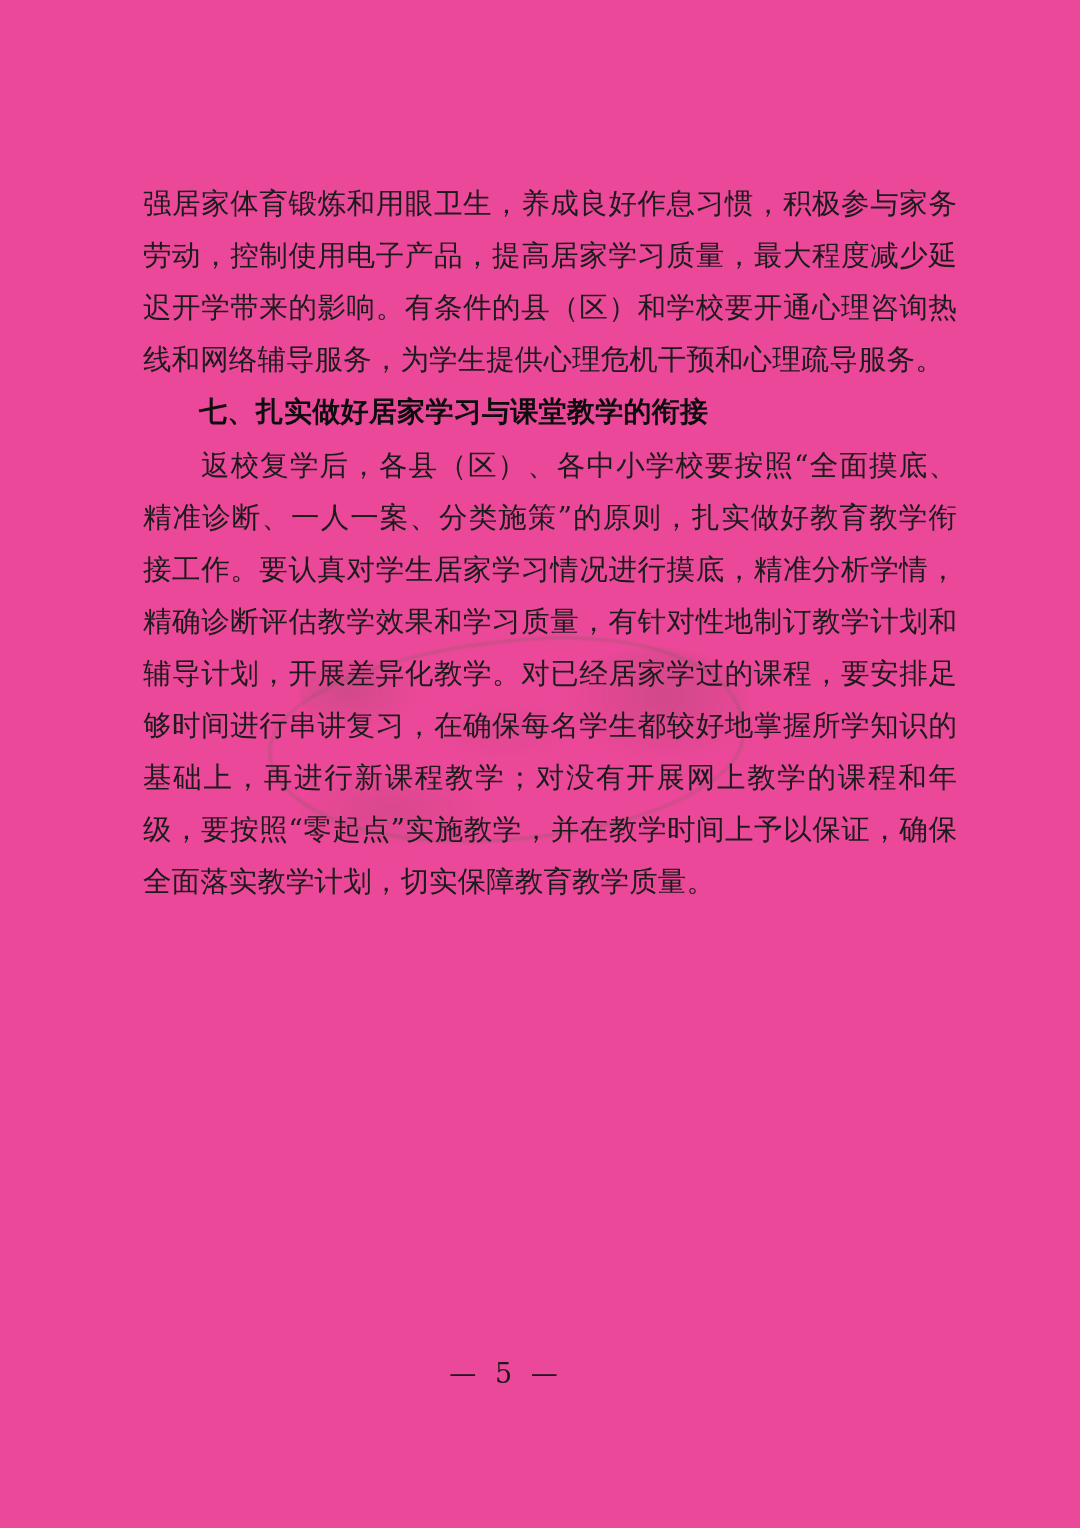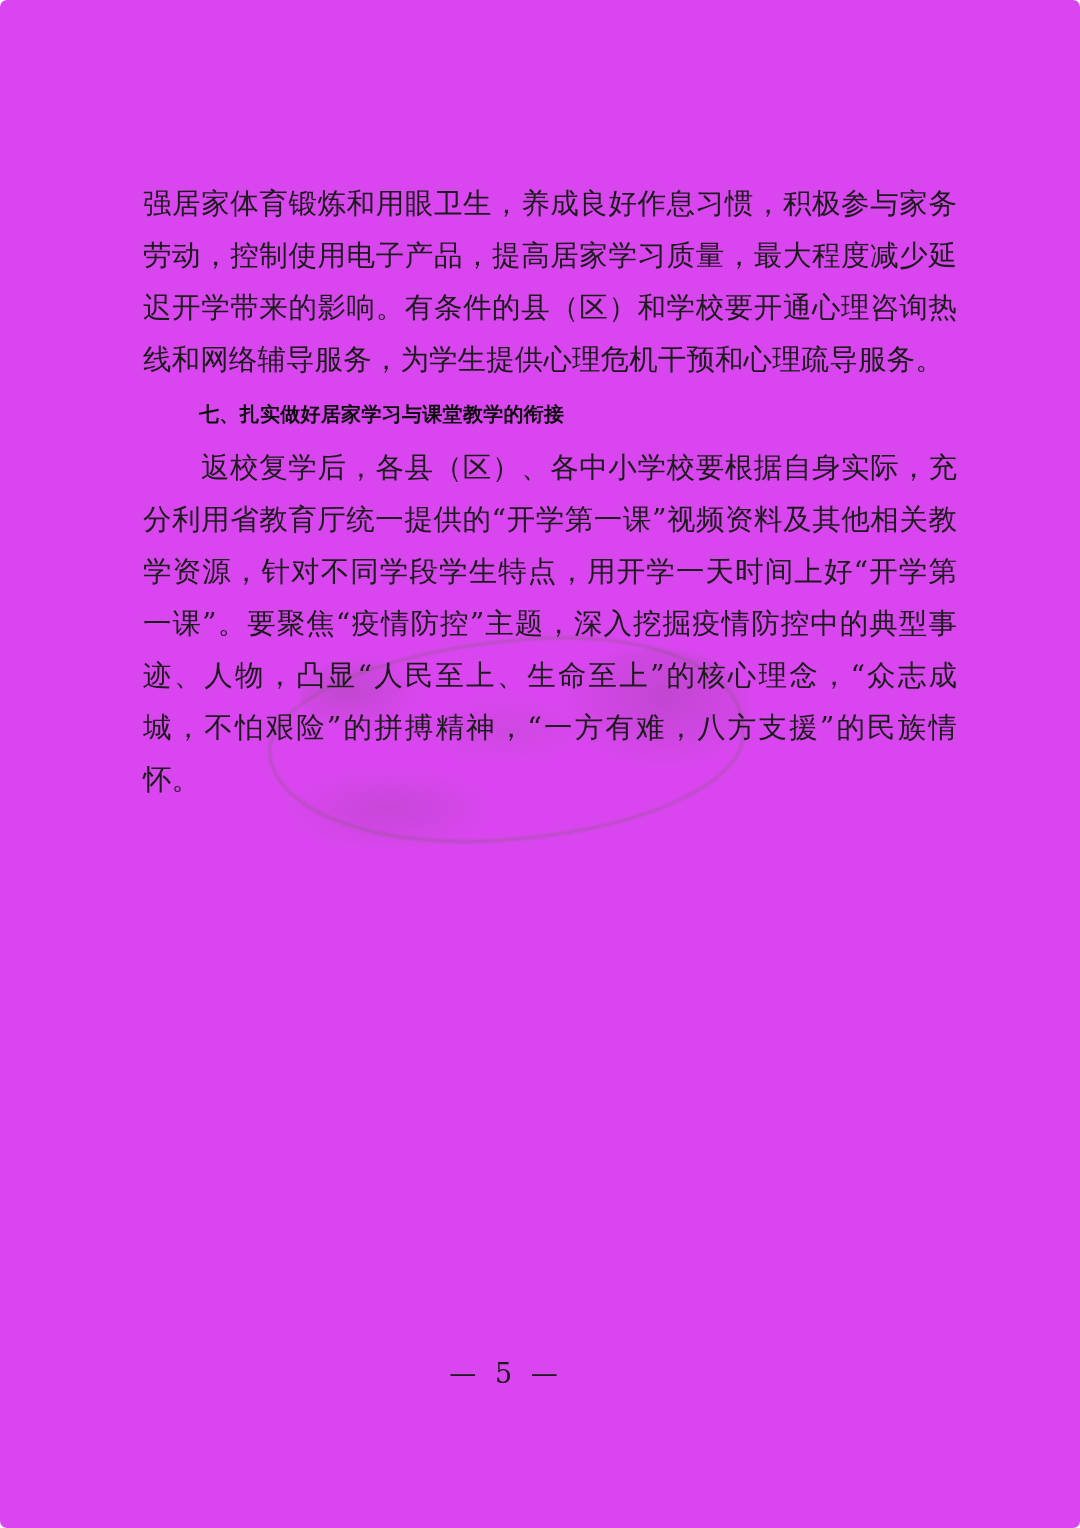--- a/index.html
+++ b/index.html
@@ -4,24 +4,23 @@
 <style>
   html, body {
     margin: 0;
     padding: 0;
     background: #ffffff;
   }
   .page {
     position: relative;
     width: 1080px;
     height: 1528px;
-    background: #d946ef;
+    background: #ec4899;
     overflow: hidden;
     font-family: "DejaVu Serif", "Liberation Serif", serif;
-    border-radius: 7px;
   }
 
   
   .stain {
     position: absolute;
     pointer-events: none;
     border-radius: 50%;
     opacity: 0.16;
   }
   .stain-ring {
@@ -91,22 +90,22 @@
     margin: 0;
     text-indent: 0;
     word-break: break-all;
   }
   .para.indent {
     text-indent: 58px;
   }
 
   
   .heading {
-    font-family: Liberation Serif, serif;
-    font-size: 20px;
+    font-family: Liberation Mono, monospace;
+    font-size: 28px;
     font-weight: bold;
     line-height: 52px;
     color: #0d0d0d;
     margin: 0;
     text-indent: 56px;
     letter-spacing: 0.3px;
     white-space: nowrap;
   }
 
   .spacer-sm { height: 2px; }
@@ -136,23 +135,23 @@
   <div class="stain stain-blob-d"></div>
 
   <div class="content">
 
     <p class="para">强居家体育锻炼和用眼卫生，养成良好作息习惯，积极参与家务劳动，控制使用电子产品，提高居家学习质量，最大程度减少延迟开学带来的影响。有条件的县（区）和学校要开通心理咨询热线和网络辅导服务，为学生提供心理危机干预和心理疏导服务。</p>
 
     <div class="spacer-sm"></div>
 
     <h2 class="heading">七、扎实做好居家学习与课堂教学的衔接</h2>
 
+    <p class="para indent">返校复学后，各县（区）、各中小学校要按照“全面摸底、精准诊断、一人一案、分类施策”的原则，扎实做好教育教学衔接工作。要认真对学生居家学习情况进行摸底，精准分析学情，精确诊断评估教学效果和学习质量，有针对性地制订教学计划和辅导计划，开展差异化教学。对已经居家学过的课程，要安排足够时间进行串讲复习，在确保每名学生都较好地掌握所学知识的基础上，再进行新课程教学；对没有开展网上教学的课程和年级，要按照“零起点”实施教学，并在教学时间上予以保证，确保全面落实教学计划，切实保障教育教学质量。</p>
 
     <div class="spacer-sm"></div>
 
 
-    <p class="para indent">返校复学后，各县（区）、各中小学校要根据自身实际，充分利用省教育厅统一提供的“开学第一课”视频资料及其他相关教学资源，针对不同学段学生特点，用开学一天时间上好“开学第一课”。要聚焦“疫情防控”主题，深入挖掘疫情防控中的典型事迹、人物，凸显“人民至上、生命至上”的核心理念，“众志成城，不怕艰险”的拼搏精神，“一方有难，八方支援”的民族情怀。</p>
 
   </div>
 
   <div class="page-number">— 5 —</div>
 
 </div>
 
 </body></html>

